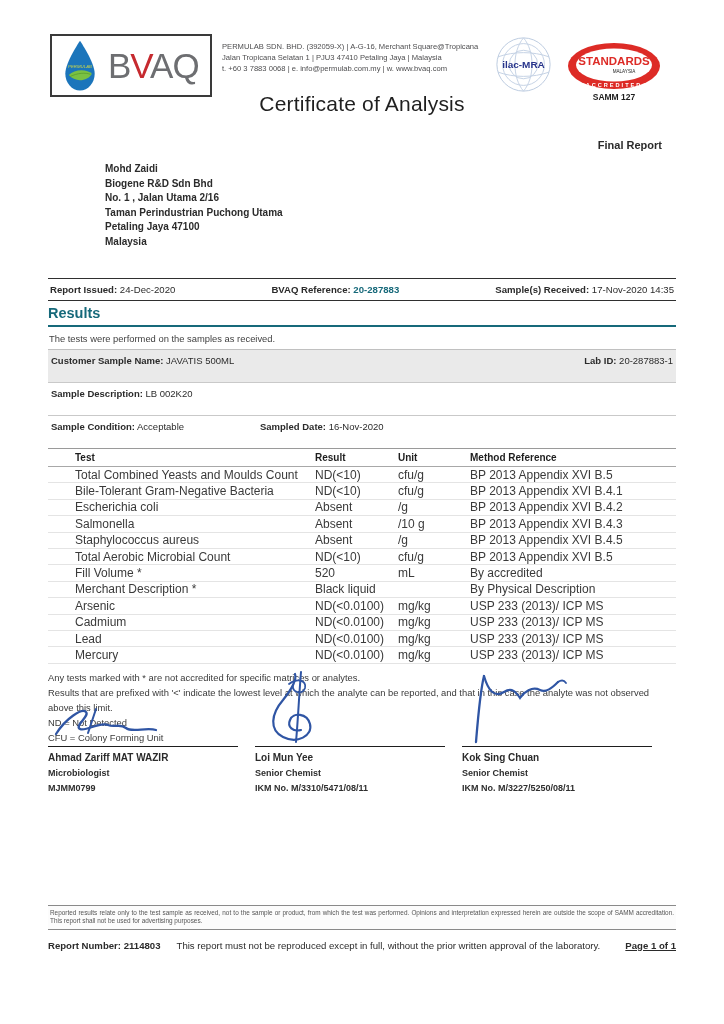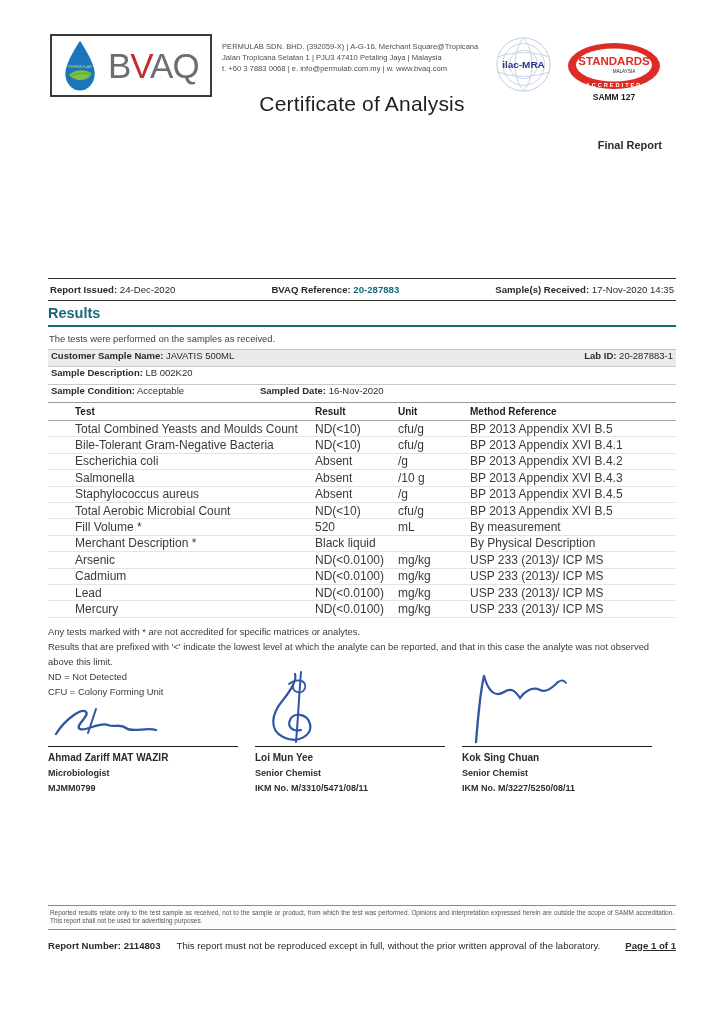--- a/index.html
+++ b/index.html
@@ -29,22 +29,22 @@
               border-top:1.5px solid #2f2f2f; border-bottom:1.5px solid #2f2f2f;
               display:flex; align-items:center; justify-content:space-between; font-size:9.6px; padding:0 2px; }
   .lbl { font-weight:bold; }
   .ref-val { color:#16697a; font-weight:bold; }
 
   .results-heading { position:absolute; left:48px; top:305px; font-size:14.5px; font-weight:bold; color:#16697a; }
   .results-rule { position:absolute; left:48px; right:48px; top:325px; height:2px; background:#16697a; }
   .intro-line { position:absolute; left:49px; top:333px; font-size:9.4px; color:#3f3f3f; }
 
   .body-block { position:absolute; left:48px; right:48px; top:349px; }
-  .sample-row { display:flex; justify-content:space-between; align-items:flex-start;
-                height:18px; font-size:9.5px; padding:0 3px; border-bottom:1px solid #c9c9c9; }
+  .sample-row { display:flex; justify-content:space-between; align-items:flex-end;
+                height:18px; font-size:9.5px; padding:16px 3px; border-bottom:1px solid #c9c9c9; }
   .sample-row.shaded { background:#eaeaea; border-top:1px solid #c0c0c0; }
   .sampled-date { position:absolute; left:212px; }
   .sample-row.condition { position:relative; border-bottom:1px solid #9a9a9a; }
 
   .t-head { display:grid; grid-template-columns:267px 83px 72px 1fr; align-items:center;
             height:18px; font-size:10px; font-weight:bold; border-bottom:1px solid #a8a8a8; color:#1e1e1e; }
   .t-head .c-test { padding-left:27px; }
   .t-row { display:grid; grid-template-columns:267px 83px 72px 1fr; align-items:center;
            height:16.4px; font-size:12px; color:#3a3a3a; border-bottom:1px solid #e4e4e4; }
   .t-row .c-test { padding-left:27px; }
@@ -107,20 +107,28 @@
     <text x="48" y="24" text-anchor="middle" font-size="11.5" font-weight="bold" fill="#dd2b26">STANDARDS</text>
     <text x="58" y="32" text-anchor="middle" font-size="4.6" fill="#1e1e1e">MALAYSIA</text>
     <text x="48" y="45.5" text-anchor="middle" font-size="5.6" font-weight="bold" fill="#fff" letter-spacing="2">ACCREDITED</text>
   </svg>
   <div class="samm">SAMM 127</div>
 
   <div class="doc-title">Certificate of Analysis</div>
 
   <div class="final-report">Final Report</div>
 
+  <div class="recipient">
+    <div>Mohd Zaidi</div>
+    <div>Biogene R&amp;D Sdn Bhd</div>
+    <div>No. 1 , Jalan Utama 2/16</div>
+    <div>Taman Perindustrian Puchong Utama</div>
+    <div>Petaling Jaya 47100</div>
+    <div>Malaysia</div>
+  </div>
 
   <div class="info-bar">
     <div><span class="lbl">Report Issued:</span><span> 24-Dec-2020</span></div>
     <div><span class="lbl">BVAQ Reference: </span><span class="ref-val">20-287883</span></div>
     <div><span class="lbl">Sample(s) Received:</span><span> 17-Nov-2020 14:35</span></div>
   </div>
 
   <div class="results-heading">Results</div>
   <div class="results-rule"></div>
   <div class="intro-line">The tests were performed on the samples as received.</div>
@@ -181,21 +189,21 @@
     <div class="t-row">
       <div class="c-test">Total Aerobic Microbial Count</div>
       <div>ND(&lt;10)</div>
       <div>cfu/g</div>
       <div>BP 2013 Appendix XVI B.5</div>
     </div>
     <div class="t-row">
       <div class="c-test">Fill Volume *</div>
       <div>520</div>
       <div>mL</div>
-      <div>By measurement</div>
+      <div>By accredited</div>
     </div>
     <div class="t-row">
       <div class="c-test">Merchant Description *</div>
       <div>Black liquid</div>
       <div></div>
       <div>By Physical Description</div>
     </div>
     <div class="t-row">
       <div class="c-test">Arsenic</div>
       <div>ND(&lt;0.0100)</div>

